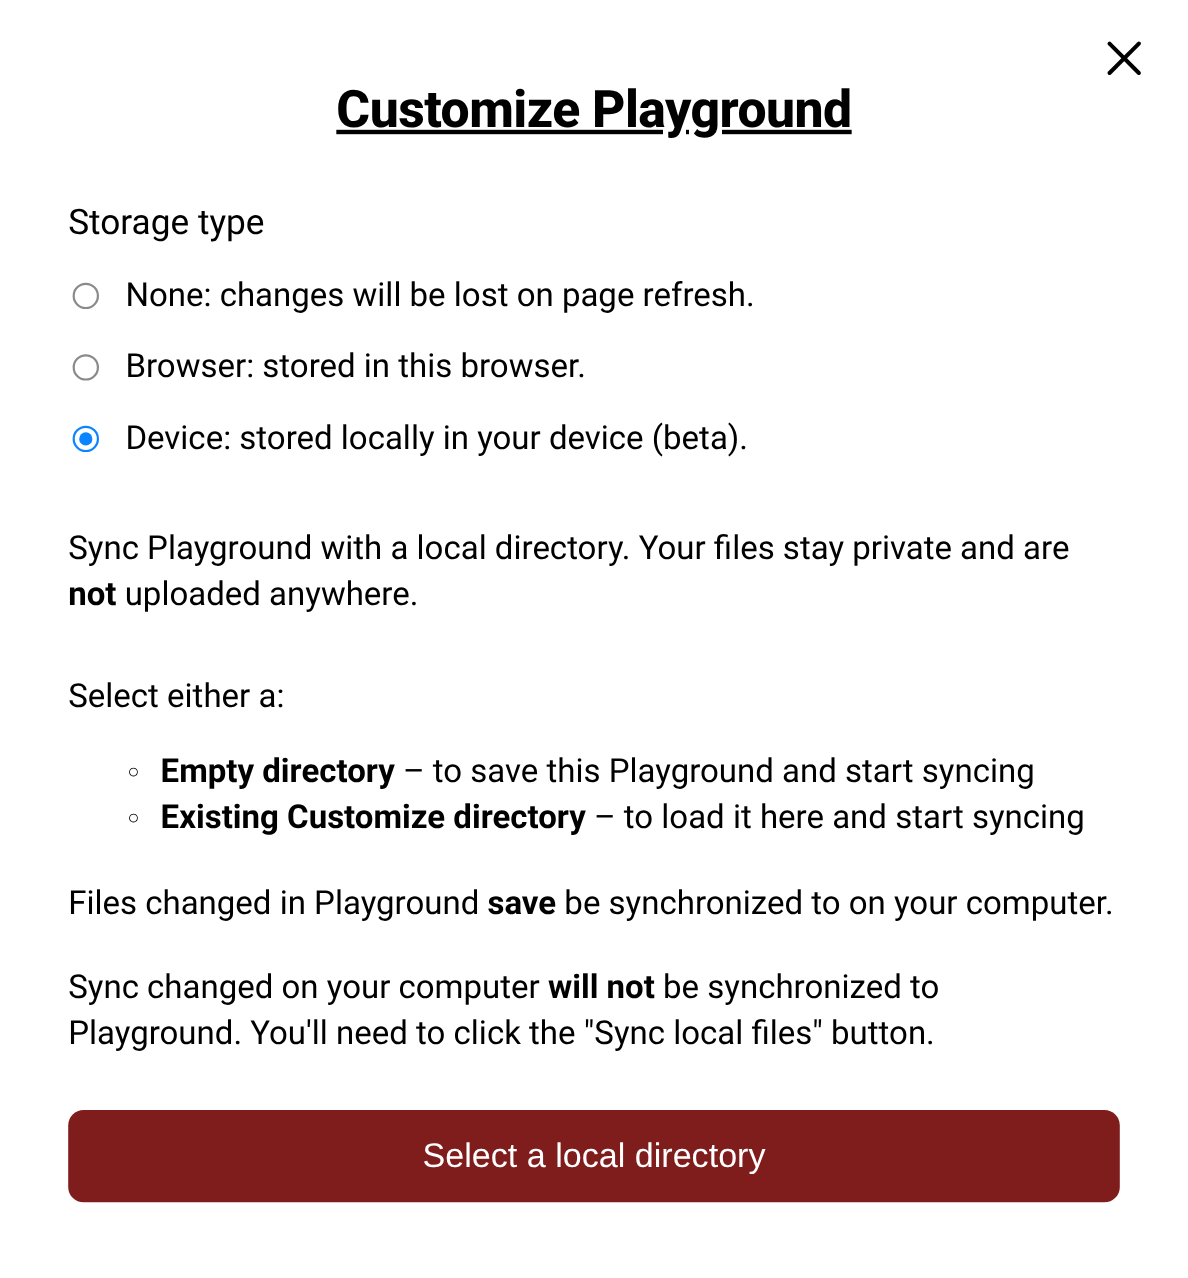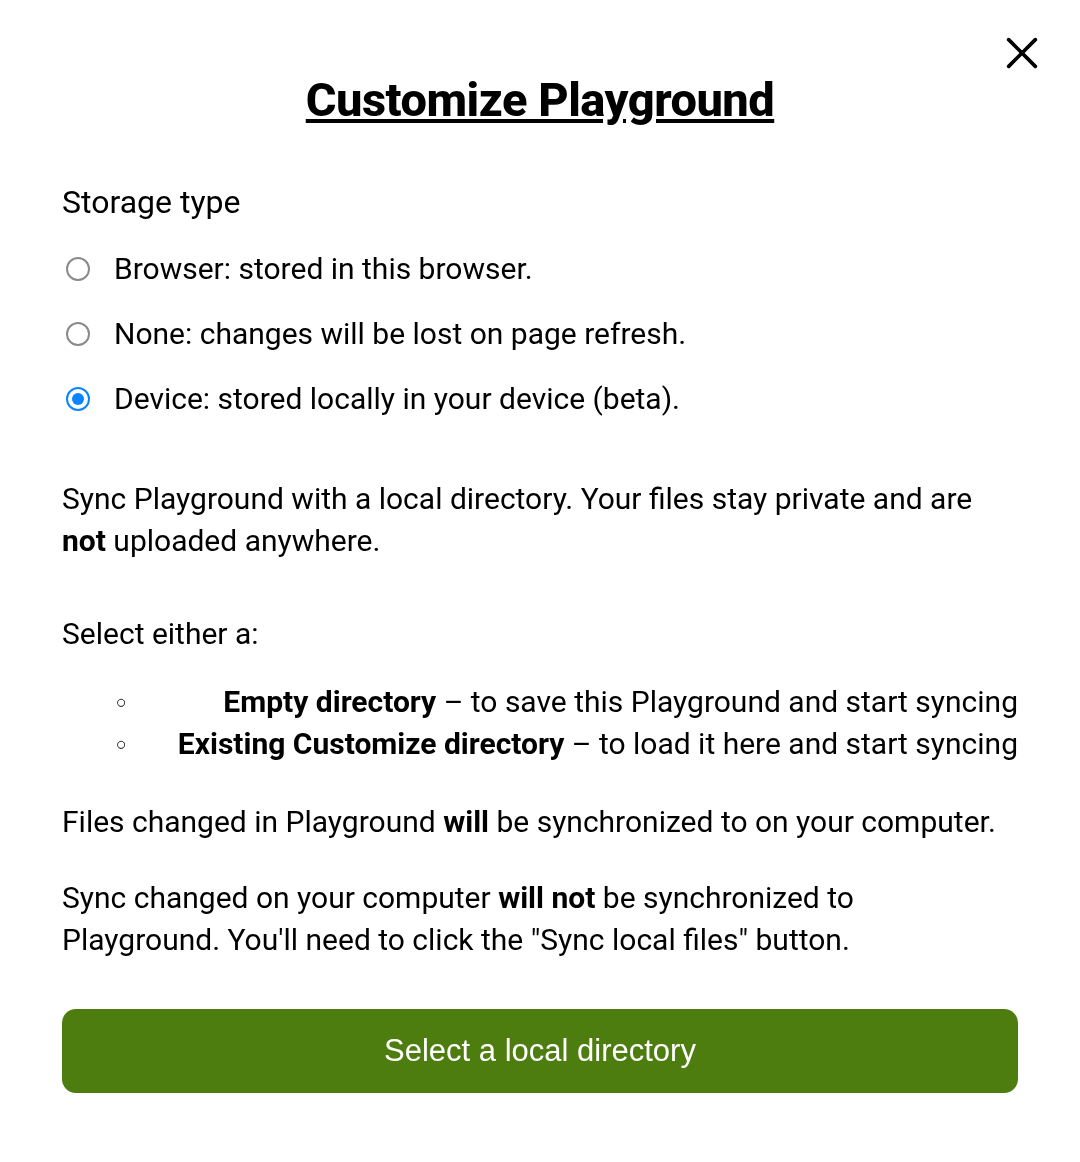--- a/index.html
+++ b/index.html
@@ -99,21 +99,20 @@
       font-weight: 700;
     }
     .select-prompt {
       font-size: 30px;
       margin-bottom: 30px;
     }
     .bullet-list {
       list-style: none;
       padding-left: 54px;
       margin-bottom: 36px;
-      text-align: right;
     }
     .bullet-list li {
       font-size: 30px;
       line-height: 1.4;
       position: relative;
       padding-left: 30px;
     }
     .bullet-list li::before {
       content: "○";
       position: absolute;
@@ -127,21 +126,21 @@
     .sync-info {
       font-size: 30px;
       line-height: 1.4;
       margin-bottom: 34px;
     }
     .sync-info .bold {
       font-weight: 700;
     }
     .select-button {
       width: 100%;
-      background: #4d7c0f;
+      background: #7f1d1d;
       color: #fff;
       border: none;
       border-radius: 14px;
       padding: 24px 0;
       font-size: 31px;
       font-weight: 400;
       cursor: pointer;
       margin-top: 14px;
     }
   </style>
@@ -160,27 +159,27 @@
 <div class="container">
   <h1 class="title">Customize Playground</h1>
   
   <h2 class="section-title">Storage type</h2>
   
   <div class="radio-group">
     <label class="radio-item">
       <span class="radio-circle">
         
       </span>
-      <span class="radio-label">Browser: stored in this browser.</span>
+      <span class="radio-label">None: changes will be lost on page refresh.</span>
     </label>
     <label class="radio-item">
       <span class="radio-circle">
         
       </span>
-      <span class="radio-label">None: changes will be lost on page refresh.</span>
+      <span class="radio-label">Browser: stored in this browser.</span>
     </label>
     <label class="radio-item">
       <span class="radio-circle selected">
         <span class="radio-dot"></span>
       </span>
       <span class="radio-label">Device: stored locally in your device (beta).</span>
     </label>
   </div>
 
   <p class="description">
@@ -192,21 +191,21 @@
   <ul class="bullet-list">
     <li>
       <span class="bold">Empty directory</span><span> – to save this Playground and start syncing</span>
     </li>
     <li>
       <span class="bold">Existing Customize directory</span><span> – to load it here and start syncing</span>
     </li>
   </ul>
 
   <p class="sync-info">
-    <span>Files changed in Playground </span><span class="bold">will</span><span> be synchronized to on your computer.</span>
+    <span>Files changed in Playground </span><span class="bold">save</span><span> be synchronized to on your computer.</span>
   </p>
 
   <p class="sync-info">
     <span>Sync changed on your computer </span><span class="bold">will not</span><span> be synchronized to Playground. You'll need to click the "Sync local files" button.</span>
   </p>
 
   <button class="select-button">Select a local directory</button>
 </div>
 
 </body></html>

